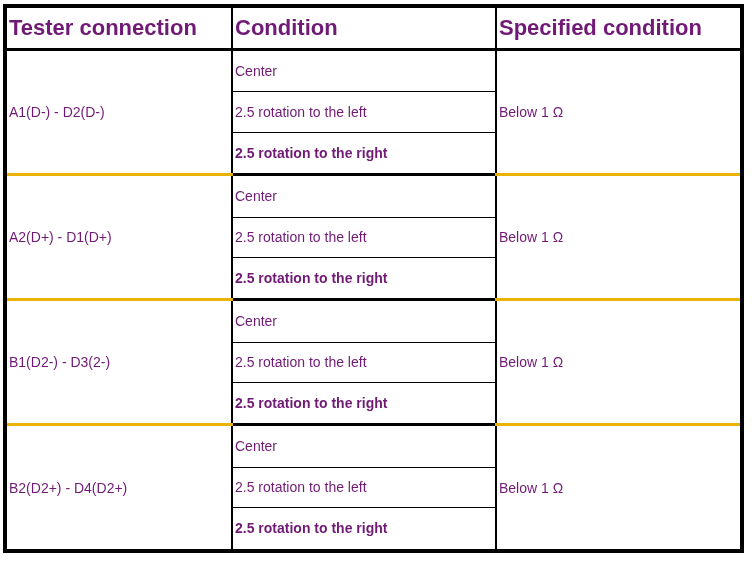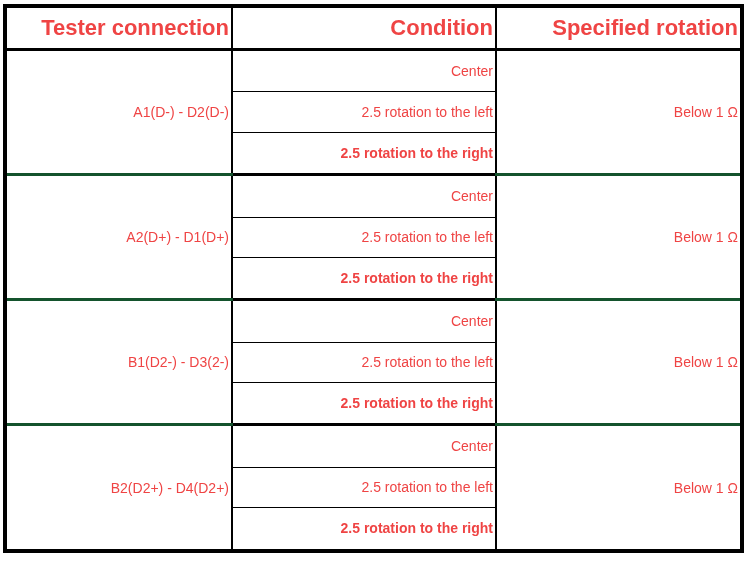--- a/index.html
+++ b/index.html
@@ -25,65 +25,65 @@
     height: 549px;
     border-collapse: collapse;
     table-layout: fixed;
     border: 4px solid #000000;
   }
   col.c1 { width: 227px; }
   col.c2 { width: 264px; }
   col.c3 { width: 246px; }
   th, td {
     border: 2px solid #000000;
-    text-align: right;
+    text-align: left;
     vertical-align: middle;
     padding: 0 2px;
-    color: #ef4444;
+    color: #701a75;
     overflow: hidden;
     white-space: nowrap;
   }
   th {
     font-size: 22px;
     font-weight: bold;
     height: 40px;
     border-bottom: 3px solid #000000;
     letter-spacing: 0px;
   }
   td {
     font-size: 14px;
     font-weight: normal;
   }
   td.condition {
     border-top: 1px solid #000000;
     border-bottom: 1px solid #000000;
   }
   td.connection, td.specified {
-    border-bottom: 3px solid #14532d;
+    border-bottom: 3px solid #eab308;
   }
   tr.group-end td {
     border-bottom: 3px solid #000000;
     font-weight: bold;
   }
 </style>
 </head>
 <body>
 
 <div class="page">
   <table class="spec">
     <colgroup>
       <col class="c1">
       <col class="c2">
       <col class="c3">
     </colgroup>
     <thead>
       <tr>
         <th>Tester connection</th>
         <th>Condition</th>
-        <th>Specified rotation</th>
+        <th>Specified condition</th>
       </tr>
     </thead>
     <tbody>
 
       <tr>
         <td class="connection" rowspan="3">A1(D-) - D2(D-)</td>
         <td class="condition">Center</td>
         <td class="specified" rowspan="3">Below 1 Ω</td>
       </tr>
       <tr>

